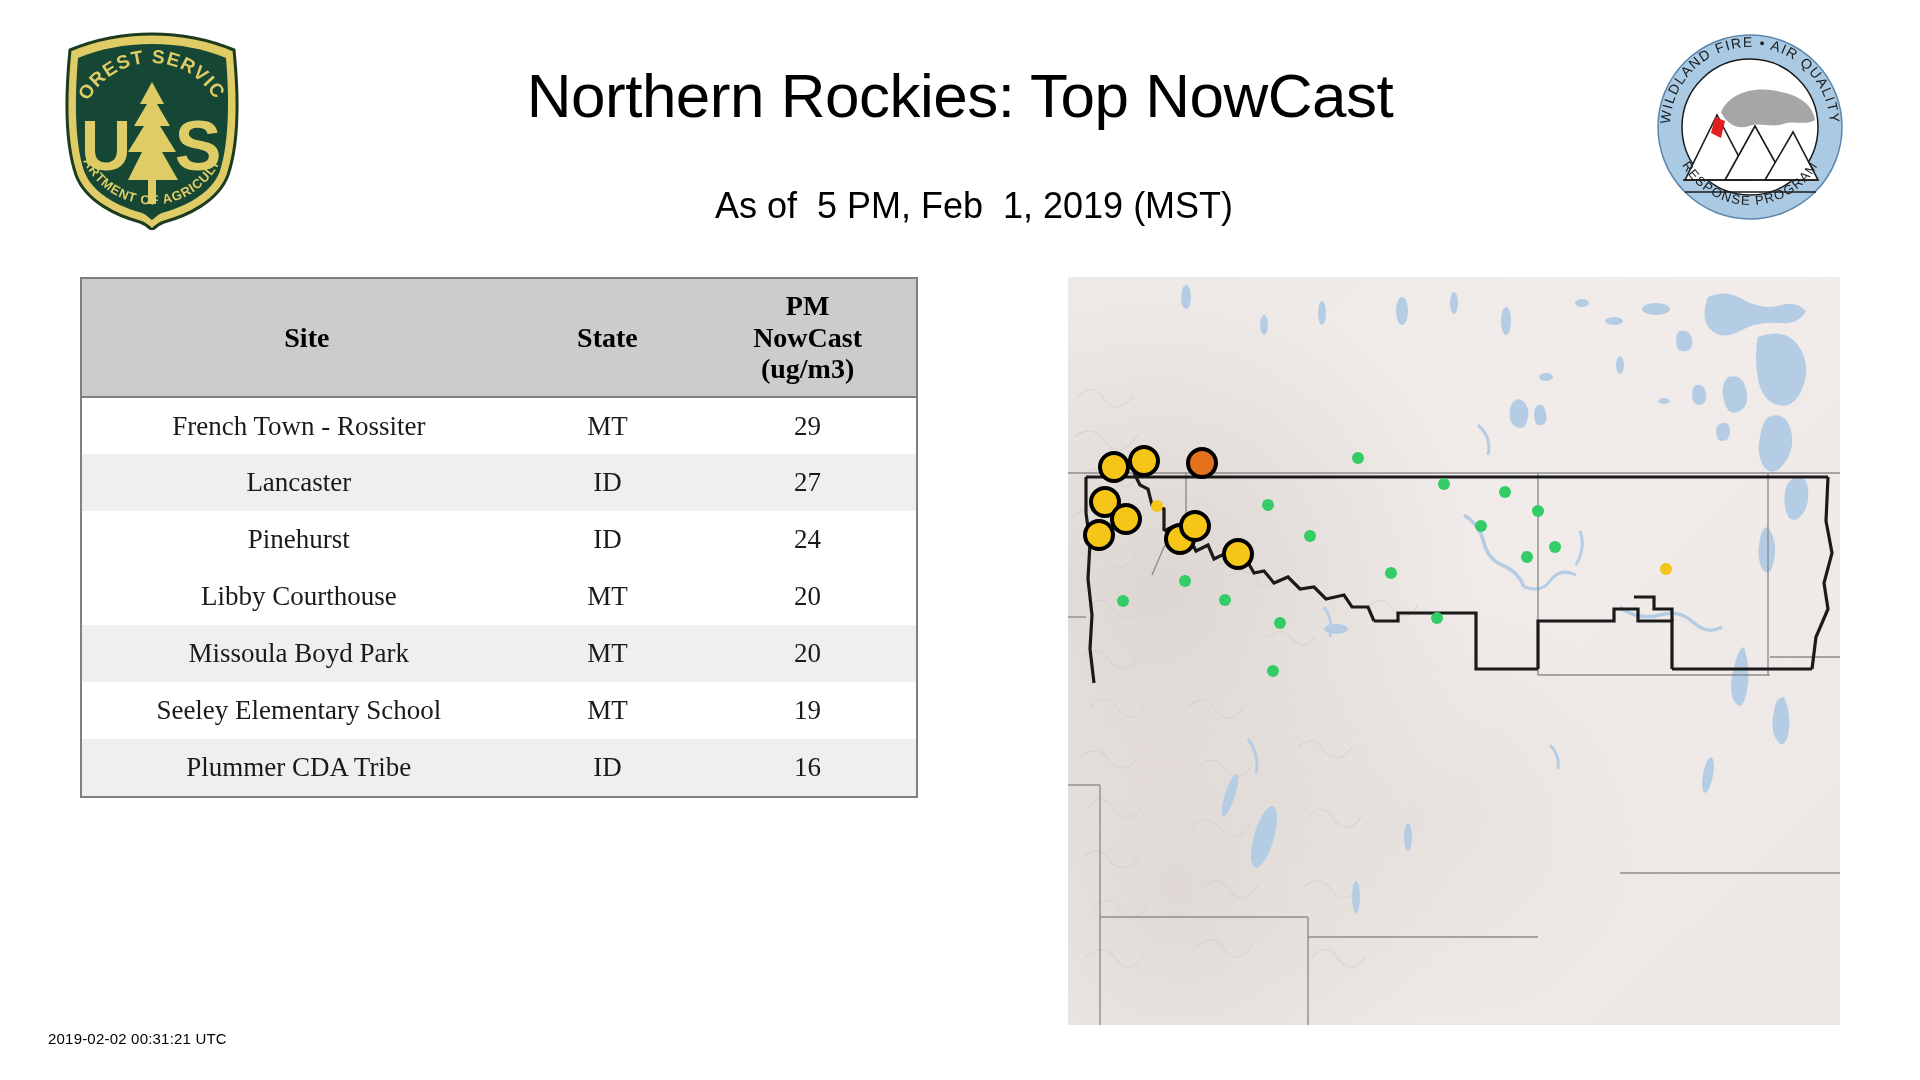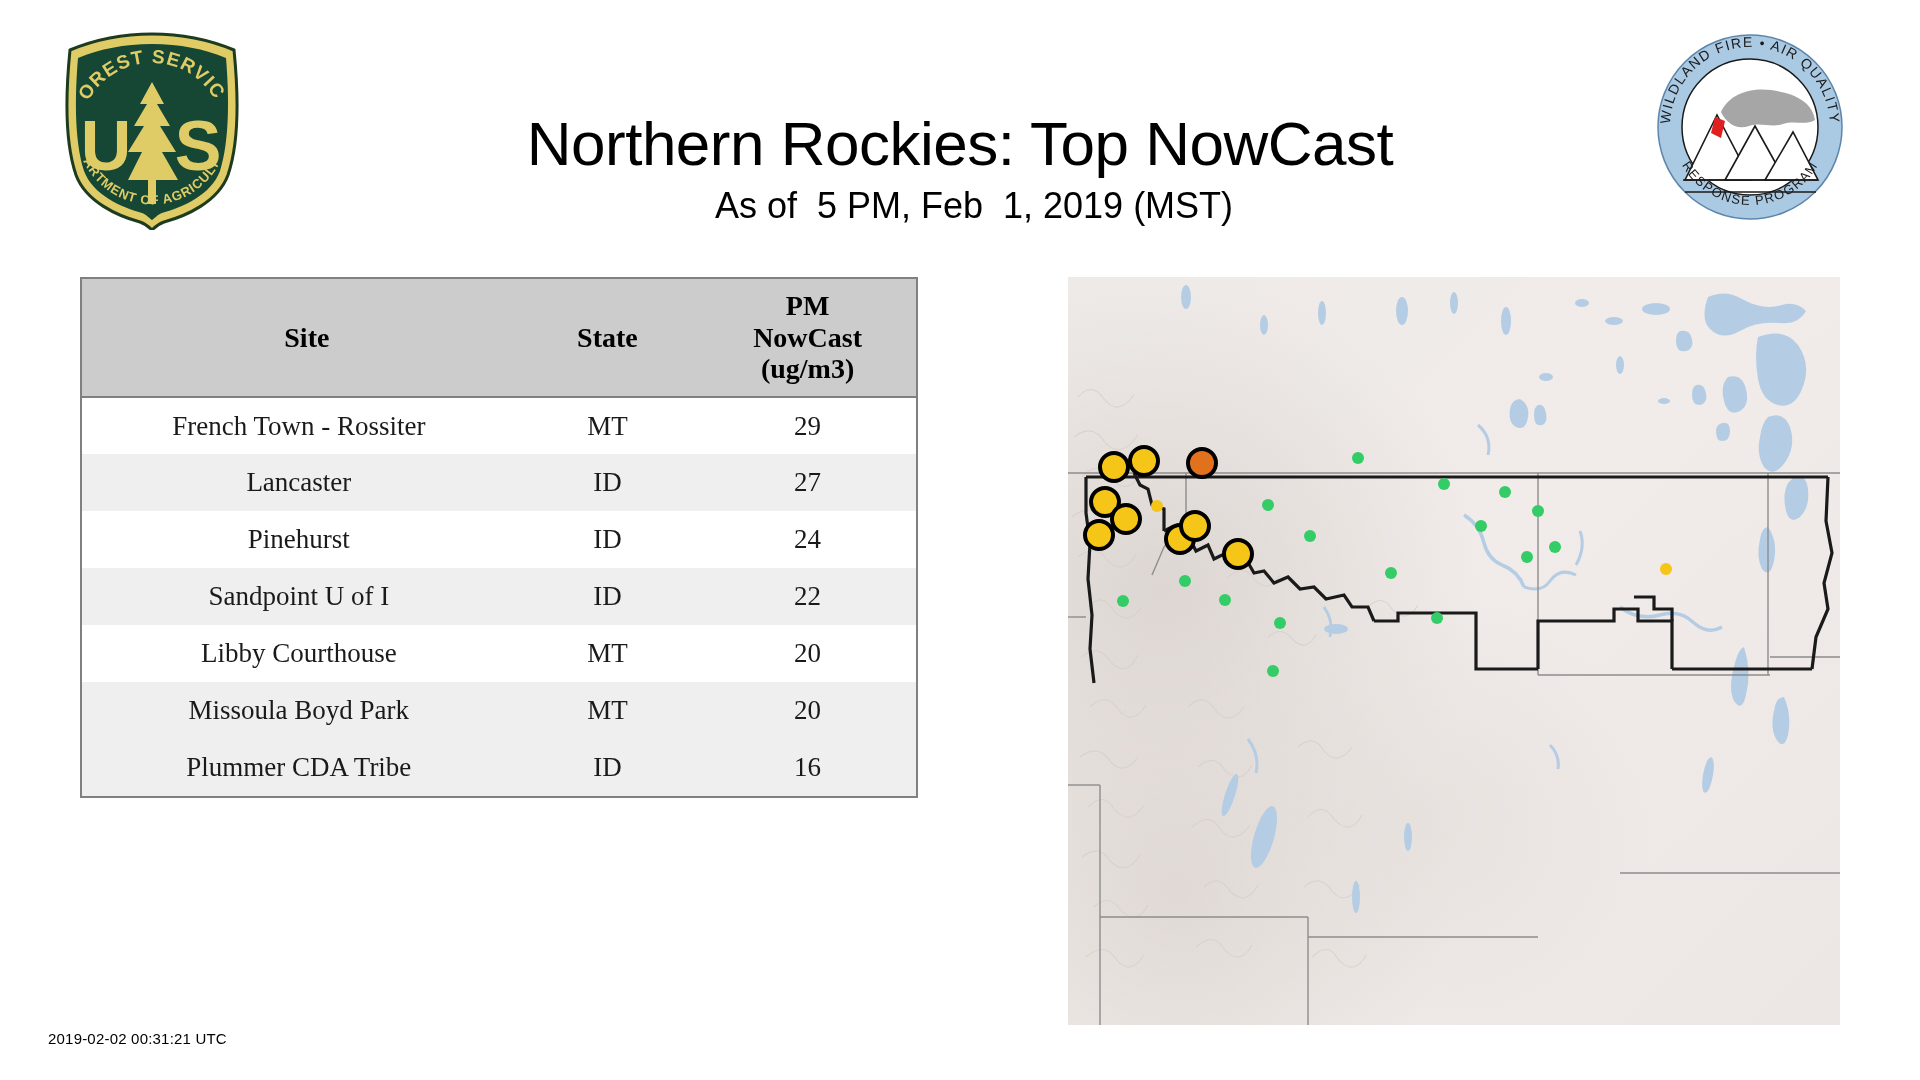--- a/index.html
+++ b/index.html
@@ -24,21 +24,20 @@
   #wf-logo { position: absolute; left: 1655px; top: 32px; width: 190px; height: 190px; }
 
   
   #title {
     position: absolute; left: 300px; top: 60px; width: 1320px;
     text-align: center;
     font-family: "Liberation Sans Narrow", "Liberation Sans", sans-serif;
     font-size: 62px; font-weight: 400; color: #000000;
     letter-spacing: -0.5px;
     white-space: pre;
-    margin-top: 48px;
   }
   #subtitle {
     position: absolute; left: 314px; top: 185px; width: 1320px;
     text-align: center;
     font-family: "Liberation Sans Narrow", "Liberation Sans", sans-serif;
     font-size: 36px; font-weight: 400; color: #000000;
     white-space: pre;
   }
 
   
@@ -198,34 +197,34 @@
           <tr class="odd">
             <td>Lancaster</td>
             <td>ID</td>
             <td>27</td>
           </tr>
           <tr class="even">
             <td>Pinehurst</td>
             <td>ID</td>
             <td>24</td>
           </tr>
-          <tr class="odd">
-            <td>Sandpoint U of I</td>
-            <td>ID</td>
-            <td>22</td>
-          </tr>
           <tr class="even">
             <td>Libby Courthouse</td>
             <td>MT</td>
             <td>20</td>
           </tr>
           <tr class="odd">
             <td>Missoula Boyd Park</td>
             <td>MT</td>
             <td>20</td>
+          </tr>
+          <tr class="even">
+            <td>Seeley Elementary School</td>
+            <td>MT</td>
+            <td>19</td>
           </tr>
           <tr class="odd">
             <td>Plummer CDA Tribe</td>
             <td>ID</td>
             <td>16</td>
           </tr>
         </tbody>
     </table>
   </div>
 

